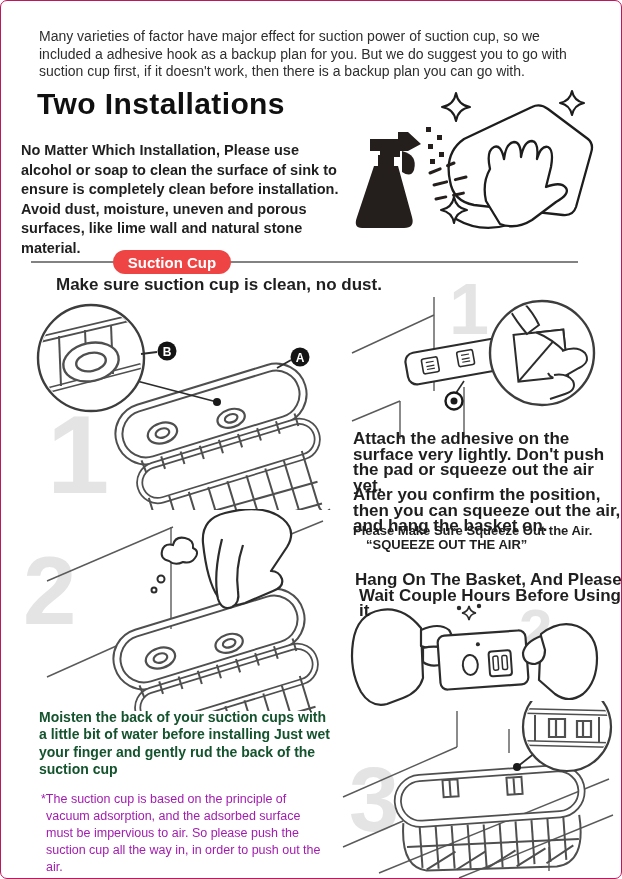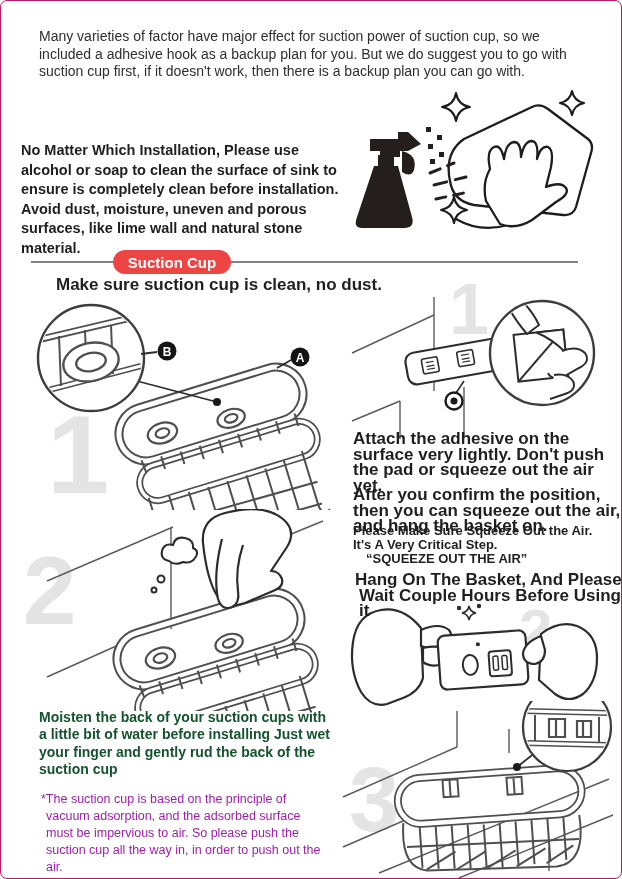--- a/index.html
+++ b/index.html
@@ -32,20 +32,21 @@
               text-indent:-5px; padding-left:5px; z-index:2; }
   svg.illus { position:absolute; z-index:1; overflow:hidden; }
 </style>
 </head>
 <body>
 
 <div class="page">
 
   <p class="abs intro">Many varieties of factor have major effect for suction power of suction cup, so we included a adhesive hook as a backup plan for you. But we do suggest you to go with suction cup first, if it doesn't work, then there is a backup plan you can go with.</p>
 
+  <h1 class="abs title">Two Installations</h1>
   <p class="abs prep">No Matter Which Installation, Please use alcohol or soap to clean the surface of sink to ensure is completely clean before installation. Avoid dust, moisture, uneven and porous surfaces, like lime wall and natural stone material.</p>
 
   <svg class="illus" style="left:333px;top:86px;" width="284" height="158" viewBox="0 0 284 158">
     <g stroke="#1d1d1d" fill="none" stroke-width="2.3" stroke-linecap="round" stroke-linejoin="round">
       <path d="M116,94 Q110,66 130,52 L198,20 Q206,16 214,22 L254,52 Q260,57 257,66 L242,120 Q239,129 229,128 L140,118 Q119,114 116,94 Z" fill="#fff"></path>
       <path d="M122,132 Q146,146 174,138"></path>
       <path d="M152,114 Q148,96 156,82 Q152,64 160,60 Q167,57 170,72 Q172,56 180,55 Q187,55 187,70 Q190,54 198,54 Q205,55 203,72 Q207,58 214,60 Q220,63 217,80 L212,100 Q227,94 232,101 Q236,107 222,115 L198,133 Q182,143 166,137 Z" fill="#fff"></path>
     </g>
     <g fill="#fff" stroke="#1d1d1d" stroke-width="2.1" stroke-linejoin="round">
       <path d="M122,6 Q124,18 136,20 Q124,22 122,34 Q120,22 108,20 Q120,18 122,6 Z"></path>
@@ -231,21 +232,20 @@
         <path d="M216,62 Q231,56 239,64 Q245,73 233,79 L217,88 Q206,92 202,84" fill="#ffffff" stroke="#2c2c2c" stroke-width="2"></path>
         <path d="M208,86 Q221,84 227,92 Q231,101 219,105 L204,110" fill="#ffffff" stroke="#2c2c2c" stroke-width="2"></path>
       </g>
     </g>
   </svg>
 
   <p class="abs b135 rp1">Attach the adhesive on the surface very lightly. Don't push the pad or squeeze out the air yet.</p>
   <p class="abs b135 rp2">After you confirm the position, then you can squeeze out the air, and hang the basket on.</p>
   <div class="abs b135 rp3">
     <div>Please Make Sure Squeeze Out the Air.</div>
-    <div>It's A Very Critical Step.</div>
     <div class="q">“SQUEEZE OUT THE AIR”</div>
   </div>
   <div class="abs b135 rp4">
     <div>Hang On The Basket, And Please</div>
     <div class="ind">Wait Couple Hours Before Using it</div>
   </div>
 
   <svg class="illus" style="left:340px;top:597px;" width="274" height="122" viewBox="0 0 274 122">
     <g fill="none" stroke="#2c2c2c" stroke-width="1.6">
       <path d="M128,8 Q129,14 135,15 Q129,16 128,22 Q127,16 121,15 Q127,14 128,8 Z" fill="#ffffff"></path>

